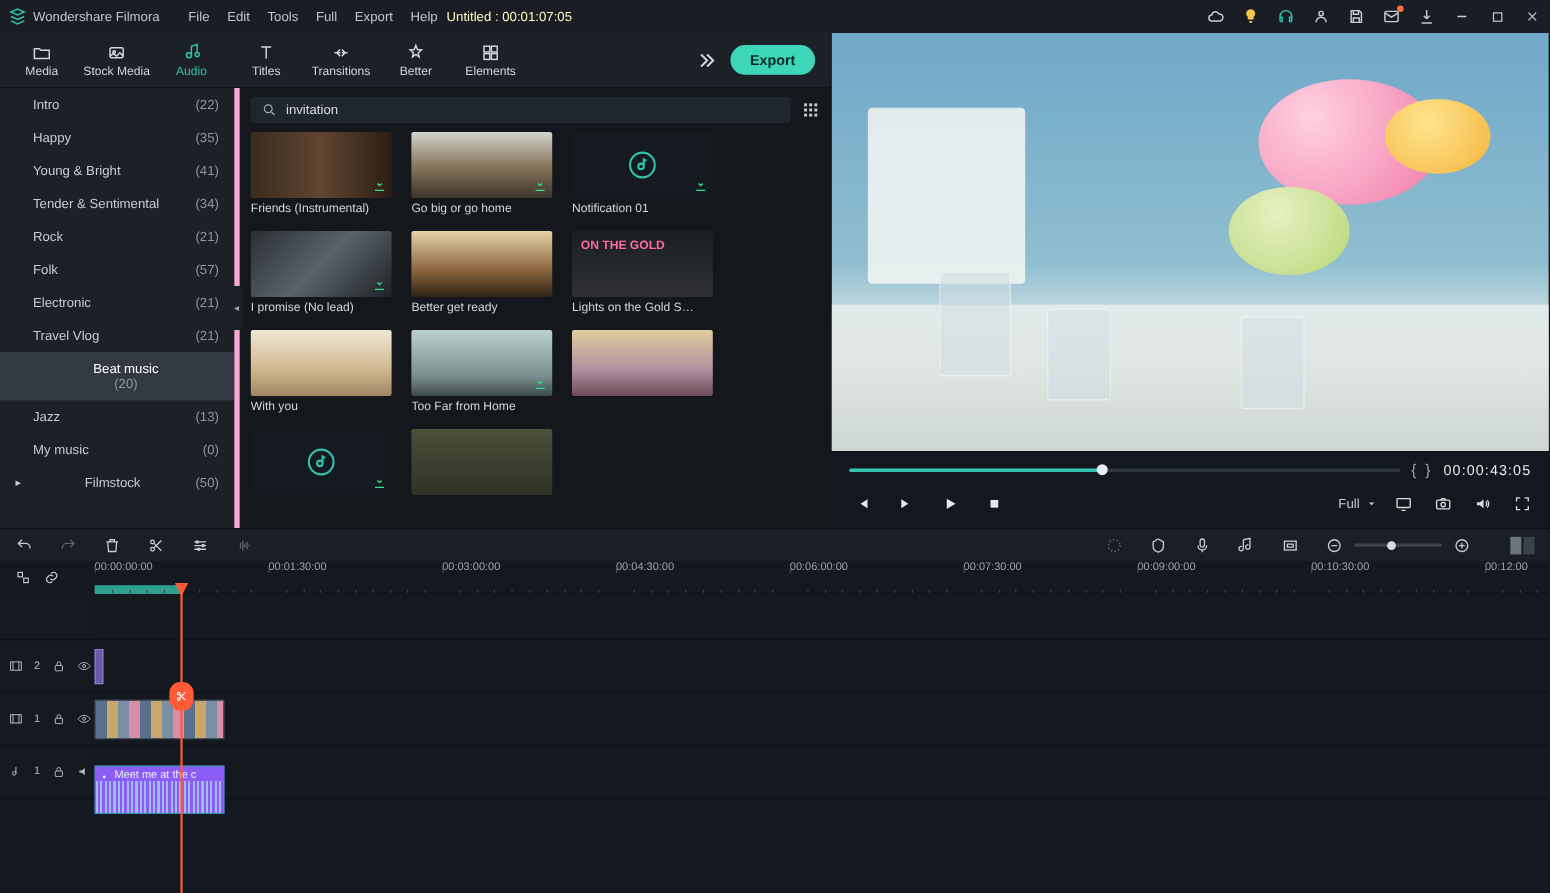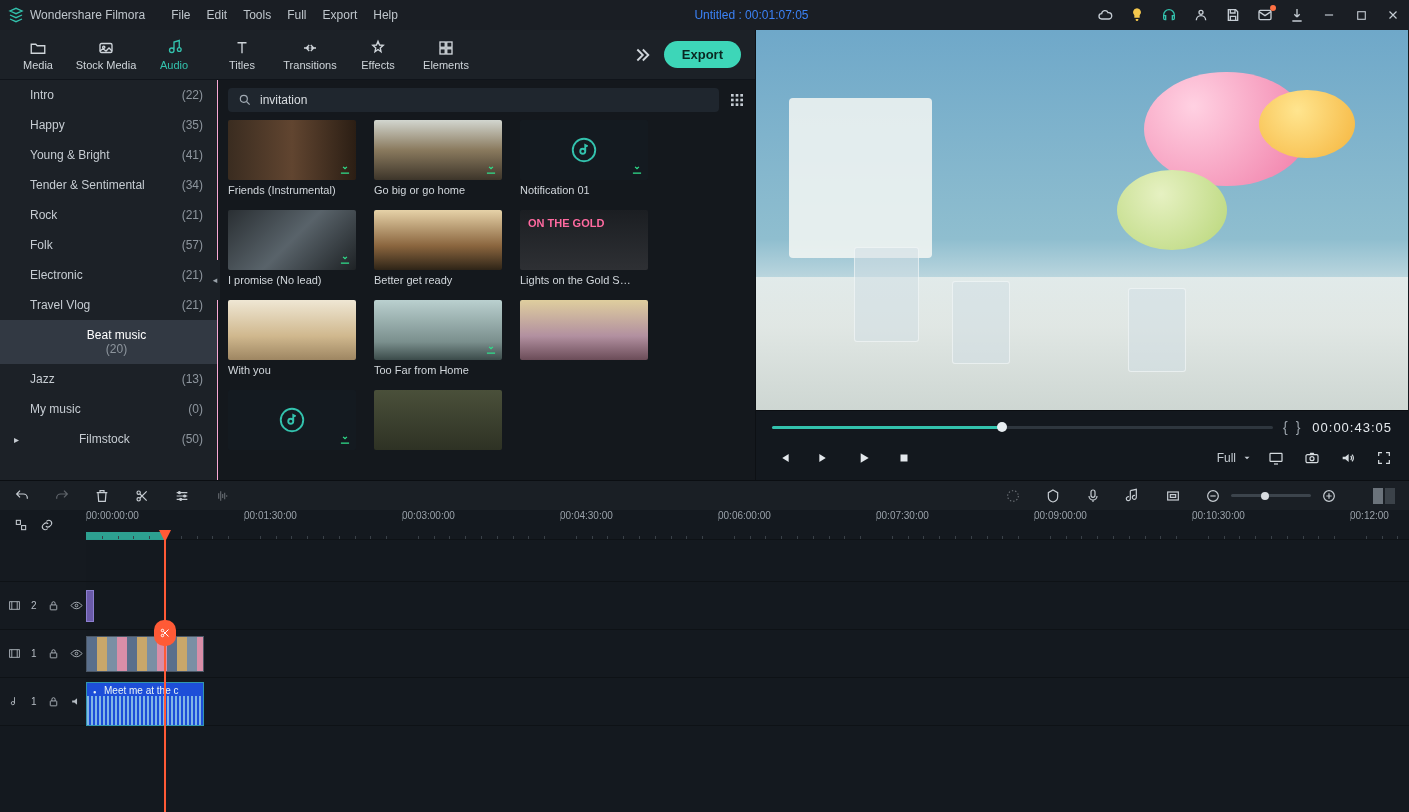--- a/index.html
+++ b/index.html
@@ -1,40 +1,40 @@
 <!DOCTYPE html>
 <html><head>
 <meta charset="utf-8">
 <style>
 * { margin:0; padding:0; box-sizing:border-box; font-family: -apple-system, "Segoe UI", Arial, sans-serif; }
 html,body { width:1409px; height:812px; background:#0f1419; color:#d8dce0; overflow:hidden; font-size:12px; }
 .titlebar { height:30px; background:#1a1e24; display:flex; align-items:center; padding:2px 8px; font-size:12px; color:#bfc6cc; }
 .titlebar .logo { width:16px; height:16px; margin-right:6px; color:#33c2ad; }
 .titlebar .app-name { font-weight:500; margin-right:18px; }
 .titlebar .menu-item { margin:0 8px; cursor:pointer; }
-.titlebar .center { flex:1; text-align:center; color:#3b82f6; }
+.titlebar .center { flex:1; text-align:left; color:#fef9c3; }
 .titlebar .right-icons { display:flex; gap:16px; align-items:center; }
 .titlebar .right-icons .ic { width:16px; height:16px; cursor:pointer; display:flex; align-items:center; justify-content:center; color:#c5ccd3; }
 .titlebar .right-icons .ic.bulb { color:#f5c84c; }
 .titlebar .right-icons .ic.headset { color:#33c2ad; }
 .titlebar .right-icons .badge { position:relative; }
 .titlebar .right-icons .badge::after { content:''; position:absolute; top:-2px; right:-3px; width:6px; height:6px; background:#ff7043; border-radius:50%; }
 
 .upper { height:450px; display:flex; background:#14181d; }
 .left-panel { width:756px; display:flex; flex-direction:column; background:#1c2127; border-right:1px solid #0d1014; }
 .tabstrip { height:50px; display:flex; align-items:center; padding:0 4px; background:#1c2127; border-bottom:1px solid #10141a; }
 .tab { display:flex; flex-direction:column; align-items:center; width:68px; cursor:pointer; color:#cfd5da; font-size:11px; gap:2px; }
 .tab svg { width:18px; height:18px; }
 .tab.active { color:#33c2ad; }
 .tabstrip .spacer { flex:1; }
 .tabstrip .more-ic { width:22px; color:#cfd5da; margin-right:12px; cursor:pointer; }
 .export-btn { background:#3dd6b8; color:#0a2822; font-weight:600; padding:6px 18px; border-radius:16px; font-size:13px; cursor:pointer; margin-right:10px; }
 
 .library { flex:1; display:flex; min-height:0; }
-.category-list { width:218px; background:#1c2127; overflow-y:auto; border-right:1px solid #f9a8d4; }
+.category-list { width:218px; background:#1c2127; overflow-y:auto; border-right:5px solid #f9a8d4; }
 .cat-item { display:flex; justify-content:space-between; align-items:center; padding:8px 14px 8px 30px; font-size:12px; color:#c6ccd2; cursor:pointer; }
 .cat-item.selected { background:#323943; color:#ffffff;flex-direction:column; }
 .cat-item .cnt { color:#8e969e; }
 .cat-item.filmstock { padding-left:14px; }
 .cat-item.filmstock::before { content:'▸'; margin-right:8px; font-size:10px; color:#c6ccd2; }
 
 .asset-area { flex:1; display:flex; flex-direction:column; background:#14181d; position:relative;}
 .searchrow { display:flex; align-items:center; padding:8px 10px; gap:10px; }
 .searchbox { flex:1; display:flex; align-items:center; background:#1f262e; border-radius:4px; padding:5px 10px; gap:8px; }
 .searchbox svg { width:14px; height:14px; color:#a2abb4; }
@@ -98,21 +98,21 @@
 .ruler .startzone{ position:absolute; left:0; width:78px; top:22px; height:8px; background:#33c2ad; opacity:0.8;}
 
 .tracks { flex:1; position:relative; }
 .track-row { height:48px; display:flex; align-items:center; border-bottom:1px solid #0e1216; position:relative;}
 .track-row.spacer-row { height:42px; }
 .track-head { width:86px; height:100%; background:#151a20; display:flex; align-items:center; gap:10px; padding-left:8px; color:#b6bdc4; font-size:10px; }
 .track-head .th-ic { width:13px; height:13px; }
 .track-lane { flex:1; height:100%; position:relative; background:#14191f;}
 .clip-purple { position:absolute; left:0; top:8px; width:8px; height:32px; background:#6a5aa8; border:1px solid #8c7fd1;}
 .clip-thumbs { position:absolute; left:0; top:6px; height:36px; width:118px; background:repeating-linear-gradient(90deg,#5a6f8c 0 10px,#c9a76a 10px 20px,#7a8fa4 20px 30px,#d98ea8 30px 40px); border:1px solid #4b5766;}
-.clip-audio { position:absolute; left:0; top:4px; height:44px; width:118px; background:#1d4ed8; border:1px solid #3296ae; overflow:hidden;}
+.clip-audio { position:absolute; left:0; top:18px; height:44px; width:118px; background:#8b5cf6; border:1px solid #3296ae; overflow:hidden;}
 .clip-audio .label { position:absolute; top:2px; left:4px; font-size:10px; color:#eaf4f6; white-space:nowrap; display:flex; align-items:center; gap:3px;}
 .clip-audio .wave { position:absolute; bottom:0; left:0; right:0; height:70%; background:repeating-linear-gradient(90deg, rgba(170,225,235,0.7) 0 2px, transparent 2px 4px);}
 .playhead { position:absolute; left:164px; top:0; bottom:0; width:2px; background:#ff5a36; z-index:20;}
 .playhead .head { position:absolute; top:-10px; left:50%; transform:translateX(-50%); width:12px; height:12px; background:#ff5a36; clip-path:polygon(0 0,100% 0,50% 100%);}
 .playhead .scissor-btn { position:absolute; top:80px; left:50%; transform:translateX(-50%); width:22px; height:26px; background:#ff5a36; border-radius:10px; display:flex; align-items:center; justify-content:center; color:#fff; }
 .tl-left-tools { position:absolute; left:0; top:0; width:86px; height:30px; display:flex; align-items:center; gap:12px; padding-left:14px; color:#c6ccd2;}
 .tl-left-tools svg { width:14px; height:14px; }
 
 svg { display:block; }
 
@@ -241,21 +241,21 @@
       <div class="tab">
           <svg viewBox="0 0 24 24" fill="none" stroke="currentColor" stroke-width="1.8">
             <path d="M4 12h7m2 0h7M11 8l-4 4 4 4M13 8l4 4-4 4"></path>
           </svg>
           <span>Transitions</span>
         </div>
       <div class="tab">
           <svg viewBox="0 0 24 24" fill="none" stroke="currentColor" stroke-width="1.8">
             <path d="M12 3l2 5 5 .5-4 3.5 1 5-4-3-4 3 1-5-4-3.5 5-.5z"></path>
           </svg>
-          <span>Effects</span>
+          <span>Better</span>
         </div>
       <div class="tab">
           <svg viewBox="0 0 24 24" fill="none" stroke="currentColor" stroke-width="1.8">
             <rect x="4" y="4" width="7" height="7"></rect>
             <rect x="13" y="4" width="7" height="7"></rect>
             <rect x="4" y="13" width="7" height="7"></rect>
             <rect x="13" y="13" width="7" height="7"></rect>
           </svg>
           <span>Elements</span>
         </div>

